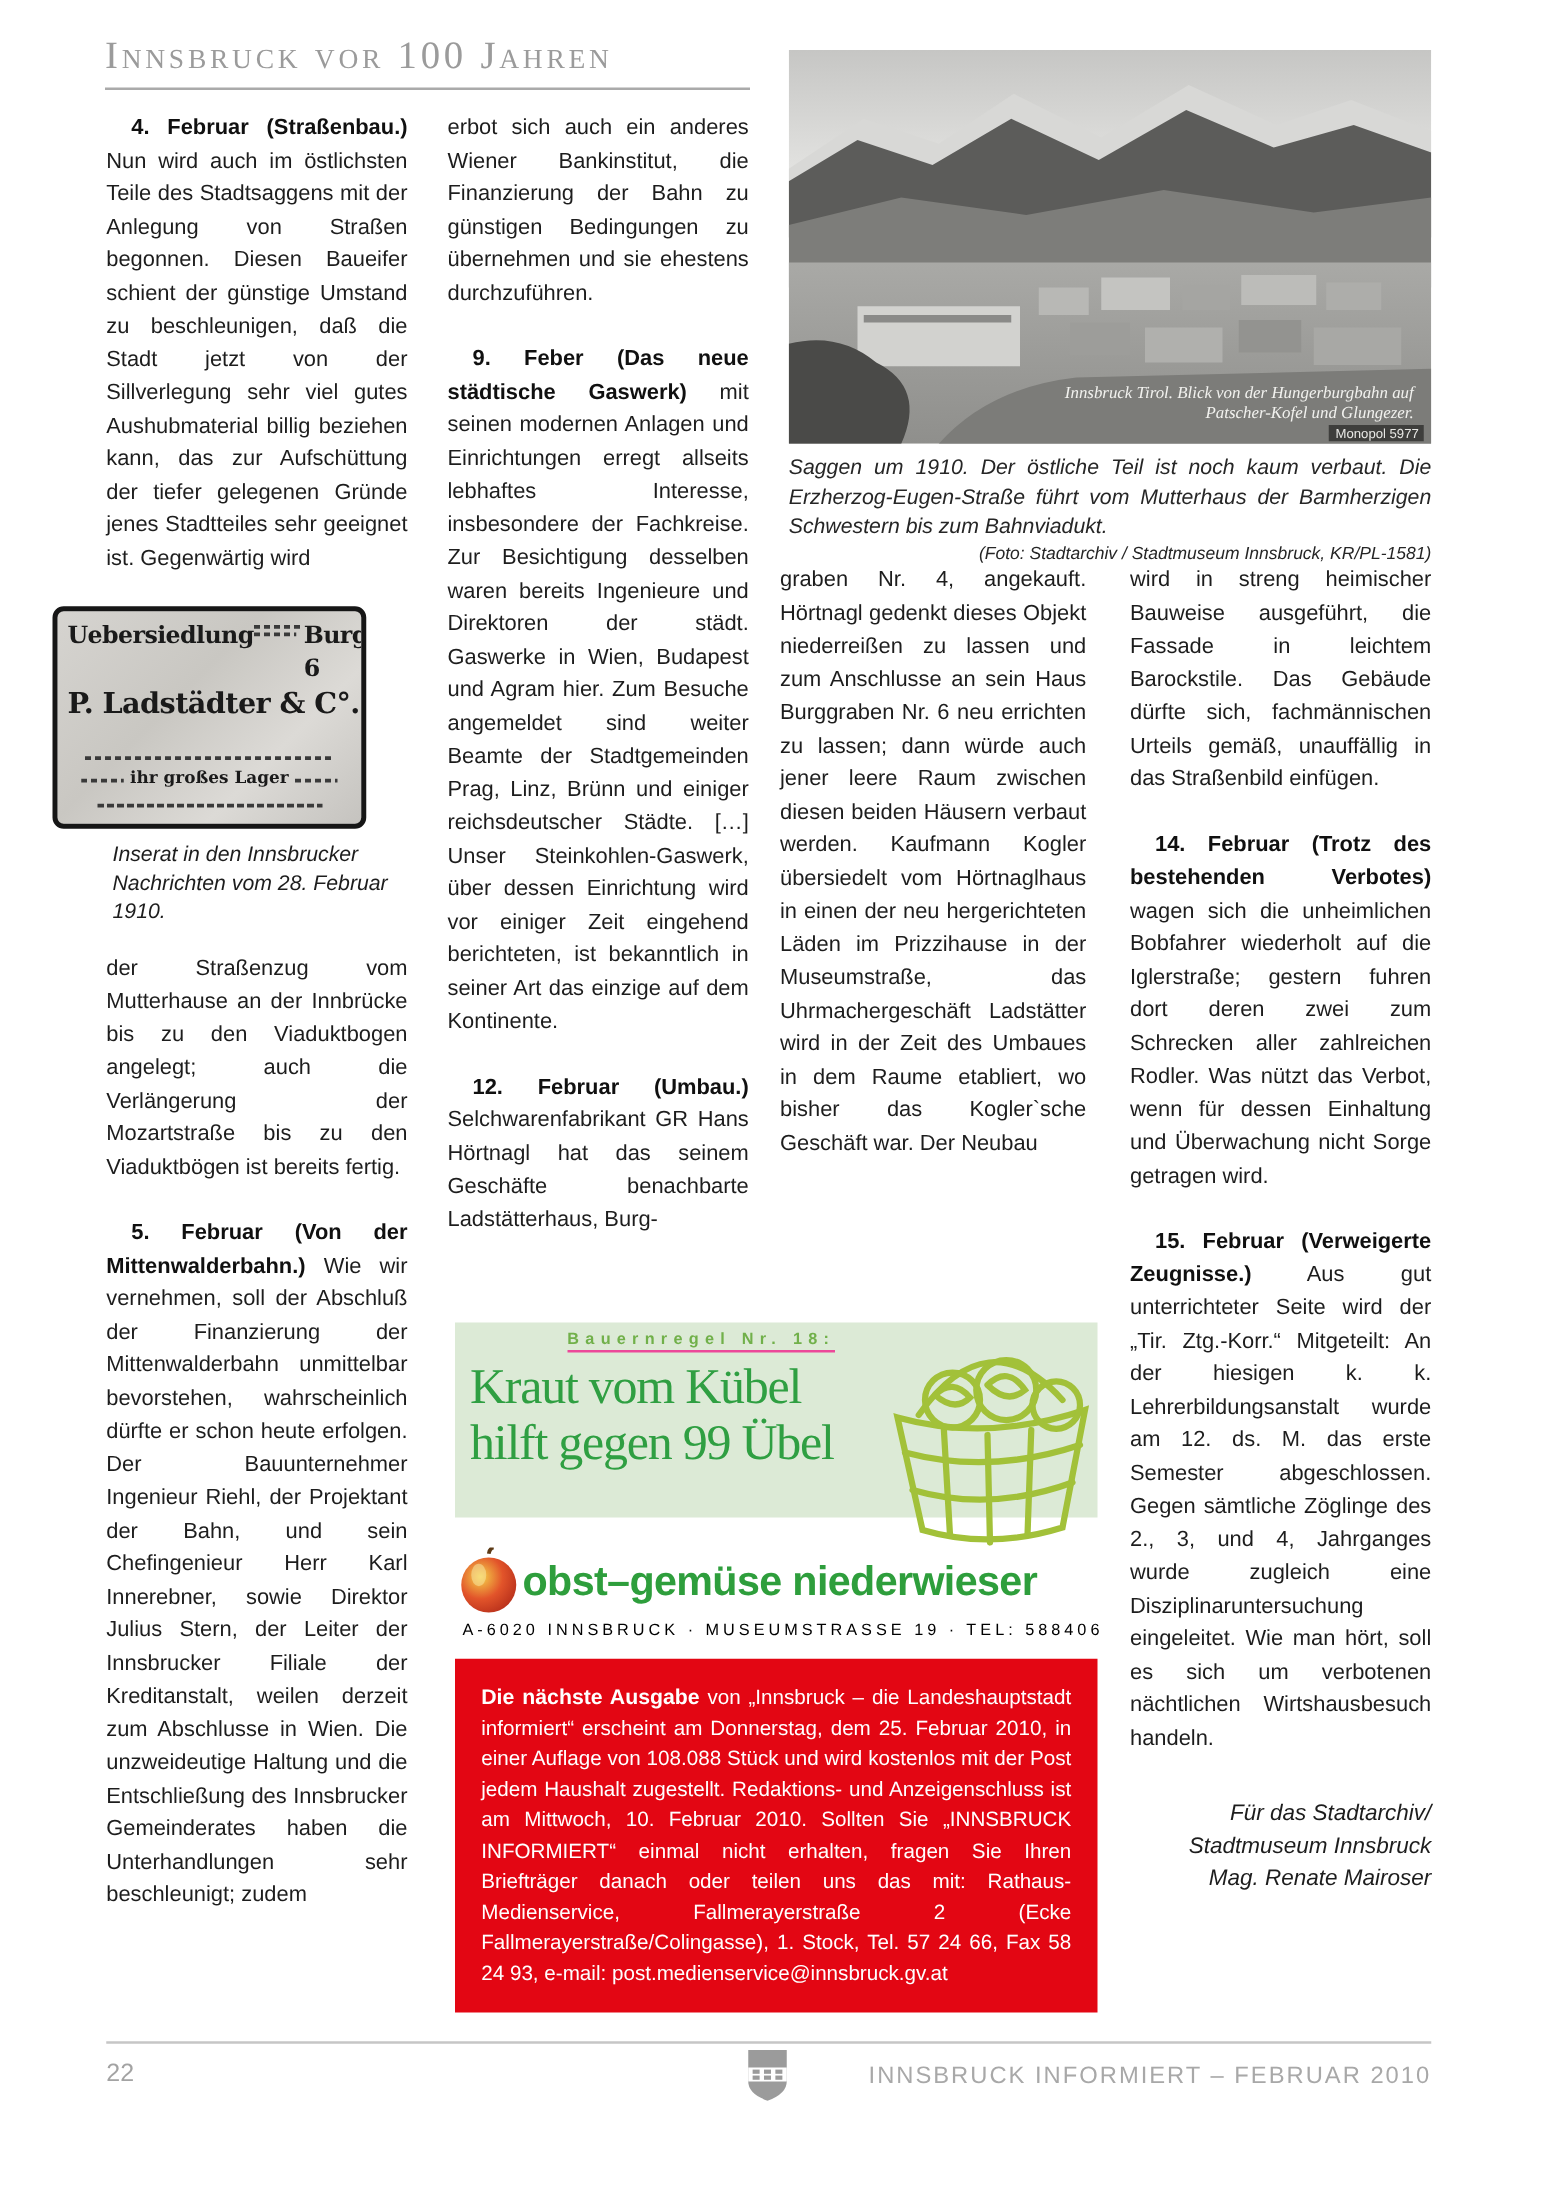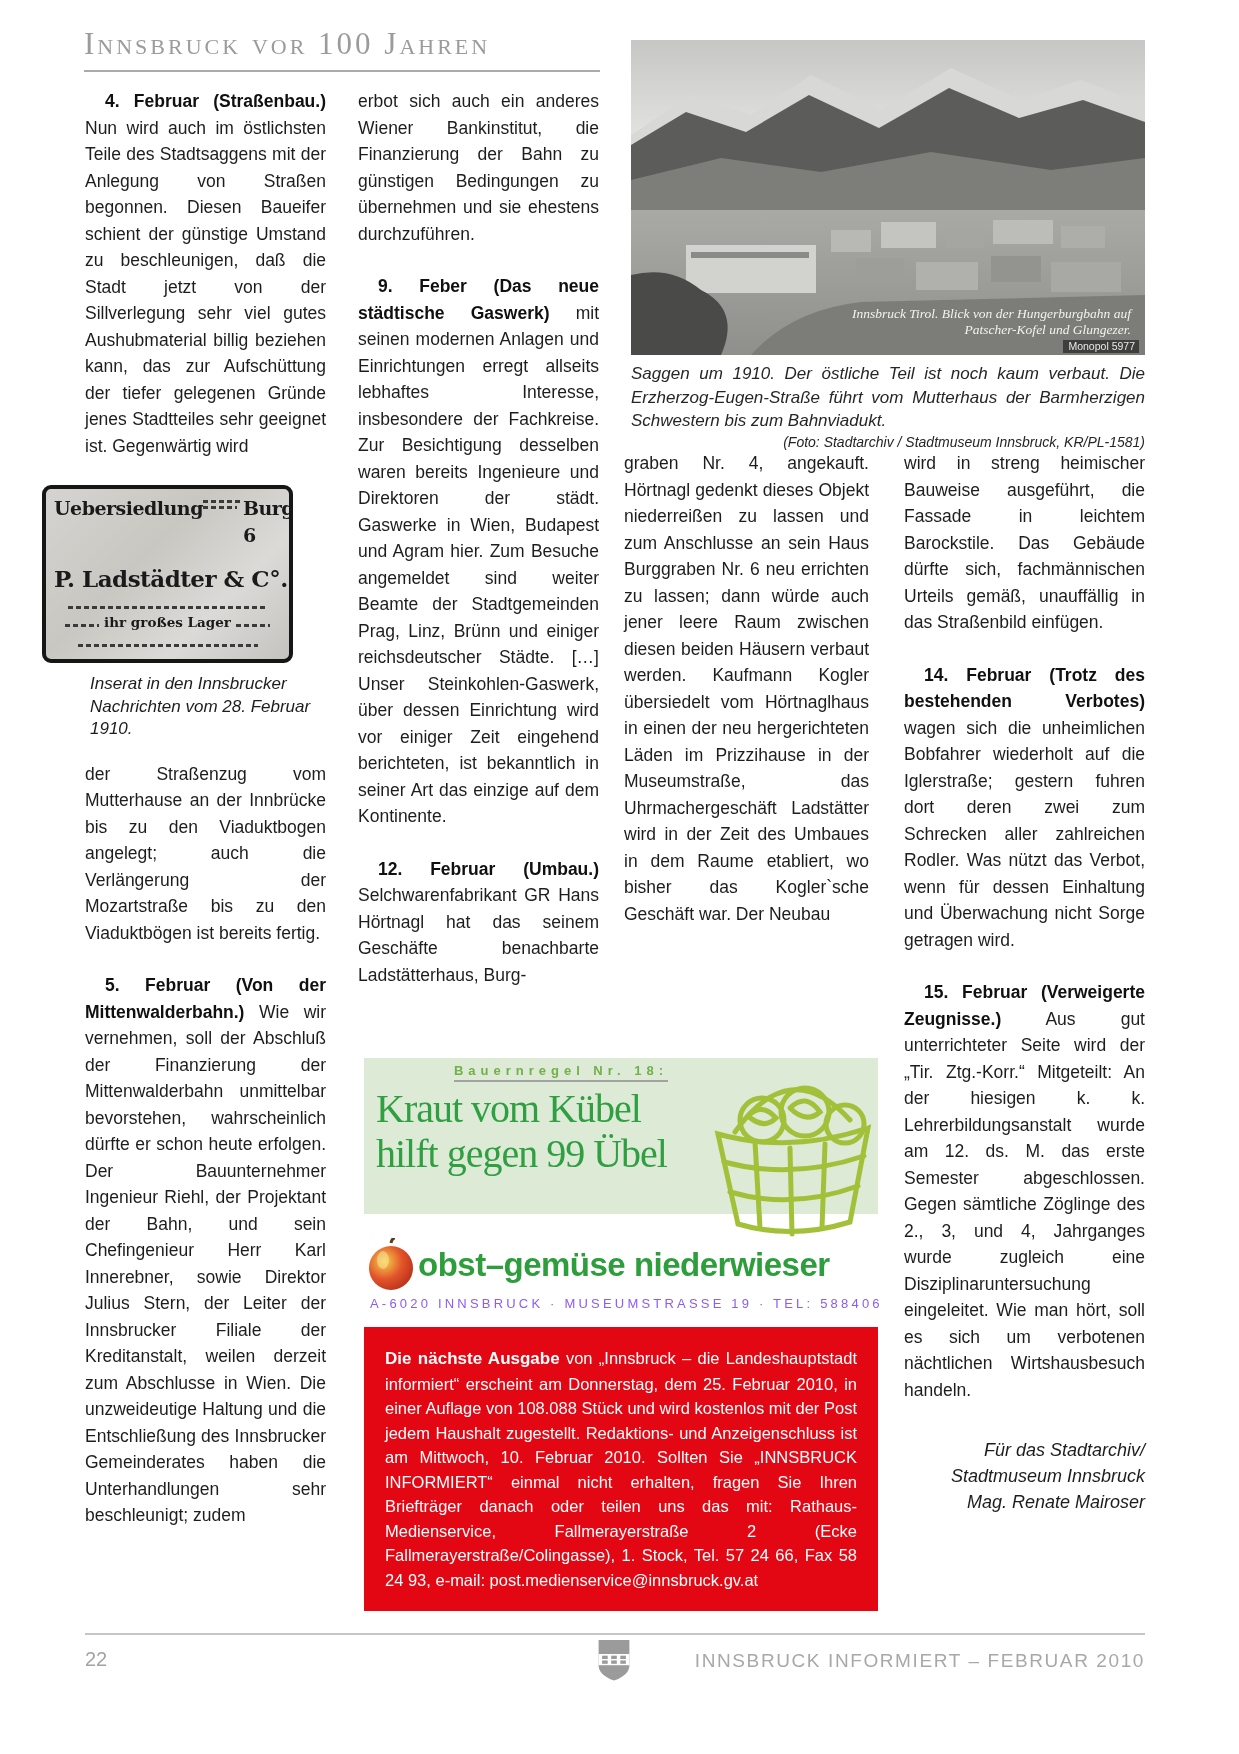--- a/index.html
+++ b/index.html
@@ -23,21 +23,21 @@
   .p b{color:#101010;}
 
   
   .old-ad{margin:16px 0 10px -43px;width:251px;height:178px;box-sizing:border-box;
       background:linear-gradient(135deg,#d6d4d0 0%,#c9c7c2 40%,#dcdad6 70%,#c5c3bf 100%);
       border:4px solid #161616;border-radius:9px;padding:6px 8px;
       font-family:"DejaVu Serif",serif;color:#1a1a1a;overflow:hidden;}
   .oa-row1{display:flex;justify-content:space-between;align-items:flex-start;}
   .oa-big{font-weight:bold;font-size:19px;letter-spacing:-0.5px;}
   .oa-tiny{display:flex;flex-direction:column;gap:3px;margin-top:5px;}
-  .oa-row2{display:flex;justify-content:space-between;align-items:flex-end;margin-top:2px;}
+  .oa-row2{display:flex;justify-content:space-between;align-items:flex-start;margin-top:2px;}
   .oa-company{font-weight:bold;font-size:23px;letter-spacing:-0.5px;white-space:nowrap;}
   .bar{display:inline-block;height:3px;background:repeating-linear-gradient(90deg,#3a3a3a 0 5px,rgba(0,0,0,0) 5px 8px);}
   .w34{width:34px;}.w40{width:40px;}.w180{width:180px;}.w200{width:200px;}
   .oa-center{text-align:center;margin-top:4px;line-height:15px;}
   .oa-lager{font-weight:bold;font-size:13.5px;}
   .ad-caption{font-style:italic;font-size:17px;line-height:22.5px;margin:8px 0 20px 5px;text-align:left;}
 
   
   .photo-wrap{position:absolute;left:631px;top:40px;width:514px;}
   .photo-wrap svg{display:block;}
@@ -45,28 +45,28 @@
   .photo-credit{font-style:italic;font-size:14px;color:#262626;text-align:right;margin-top:1px;}
 
   
   .signature{margin-top:34px;text-align:right;font-style:italic;font-size:18px;line-height:26px;color:#1d1d1d;}
 
   
   .promo{position:absolute;left:364px;top:1058px;width:514px;}
   .green-box{position:relative;background:#dcead6;height:156px;}
   .bauernregel{position:absolute;top:5px;left:0;right:120px;text-align:center;
       font-size:13px;letter-spacing:5px;color:#71b04a;font-weight:bold;}
-  .bauernregel span{border-bottom:2px solid #a3a3a3;padding-bottom:2px;}
+  .bauernregel span{border-bottom:2px solid #ec4899;padding-bottom:2px;}
   .kraut{position:absolute;left:12px;top:28px;font-family:Liberation Serif, serif;
       font-size:40px;line-height:45px;color:#2f9f42;letter-spacing:-1px;}
   .basket{position:absolute;right:-4px;top:4px;}
   .brand-row{display:flex;align-items:center;margin-top:24px;height:54px;}
   .apple{flex:0 0 auto;margin-left:2px;}
   .brand-text{font-weight:bold;font-size:33px;letter-spacing:-0.5px;color:#2e9e3c;margin-left:2px;white-space:nowrap;}
-  .address{margin:4px 12px 0 6px;font-size:13px;letter-spacing:3.2px;color:#8b5cf6;white-space:nowrap;}
+  .address{margin:4px 12px 0 6px;font-size:13px;letter-spacing:3.2px;color:#000000;white-space:nowrap;}
   .red-box{margin-top:16px;background:#e30613;color:#ffffff;padding:19px 21px;
       font-size:16.5px;line-height:24.5px;text-align:justify;hyphens:auto;}
   .red-box b{font-size:17px;}
 
   
   .footer-rule{position:absolute;left:85px;top:1633px;width:1060px;height:2px;background:#c6c6c6;}
   .page-num{position:absolute;left:85px;top:1648px;font-size:20px;color:#a3a3a3;}
   .footer-logo{position:absolute;left:597px;top:1640px;}
   .footer-text{position:absolute;right:94px;top:1650px;font-size:19px;letter-spacing:1.6px;color:#a8a8a8;}
 </style>

